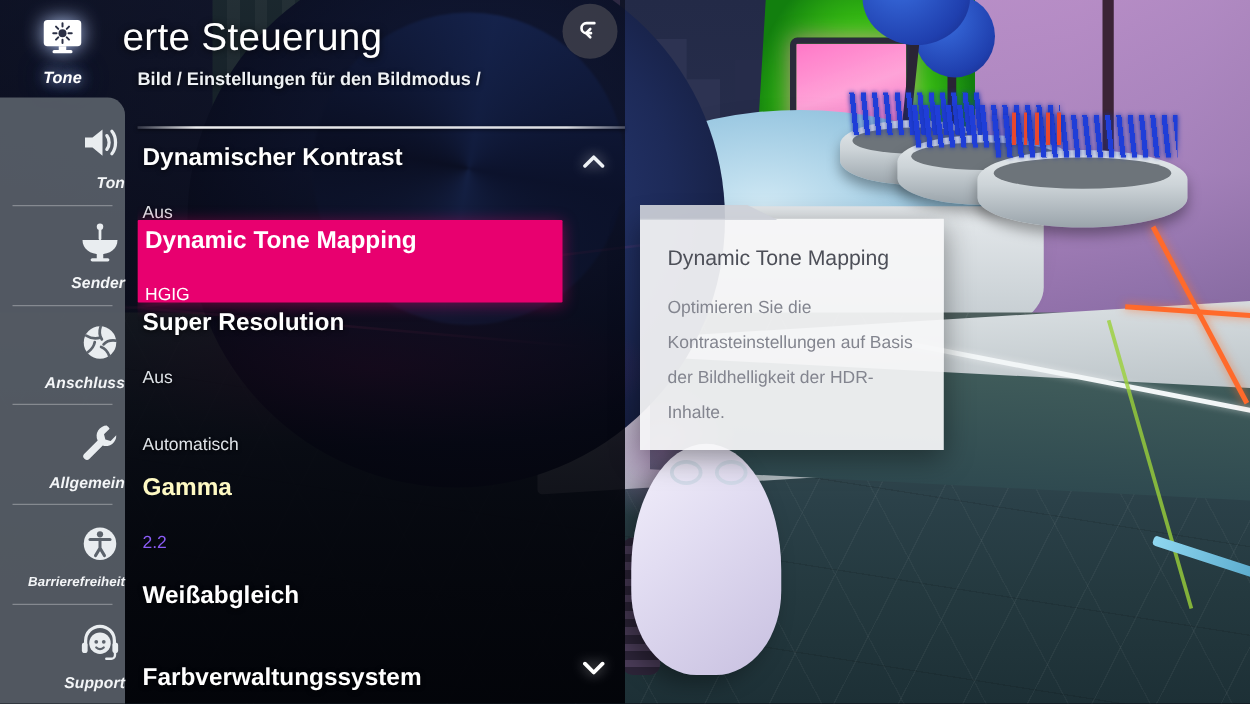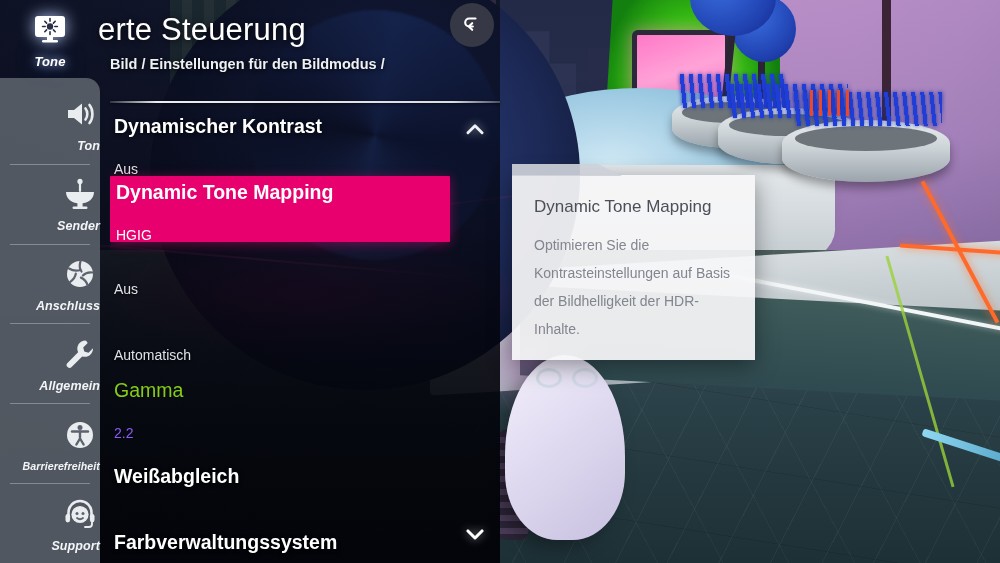--- a/index.html
+++ b/index.html
@@ -303,21 +303,21 @@
   .row.selected {
     background: #e8006f;
     margin-left: 0; width: 340px;
     padding-left: 6px;
     border-radius: 1px;
     box-shadow: 0 2px 12px rgba(232,0,111,.45);
   }
   .row.selected .r-title { font-weight: 700; text-shadow: none; }
   .row.selected .r-value { color: #ffffff; text-shadow: none; font-weight: 400; }
 
-  .row.dim .r-title { color: #84cc16; text-shadow: none; font-weight: 400; }
+  .row.dim .r-title { color: #fef9c3; text-shadow: none; font-weight: 700; }
   .row.dim .r-value { color: #8b5cf6; text-shadow: none; }
 
   .scroll-up { position: absolute; left: 462px; top: 116px; width: 26px; height: 26px; cursor: pointer; }
   .scroll-down { position: absolute; left: 462px; top: 521px; width: 26px; height: 26px; cursor: pointer; }
   .scroll-up svg, .scroll-down svg { width: 26px; height: 26px;
     filter: drop-shadow(0 0 5px rgba(255,255,255,.55)); }
 
   
   .tip {
     position: absolute; left: 512px; top: 175px; width: 243px; height: 185px;
@@ -529,20 +529,21 @@
       <div class="r-title">Dynamischer Kontrast</div>
       <div class="r-value">Aus</div>
     </div>
 
     <div class="row selected">
       <div class="r-title">Dynamic Tone Mapping</div>
       <div class="r-value">HGIG</div>
     </div>
 
     <div class="row">
+      <div class="r-title">Super Resolution</div>
       <div class="r-value">Aus</div>
     </div>
 
     <div class="row">
       <div class="r-value">Automatisch</div>
     </div>
 
     <div class="row dim">
       <div class="r-title">Gamma</div>
       <div class="r-value">2.2</div>

